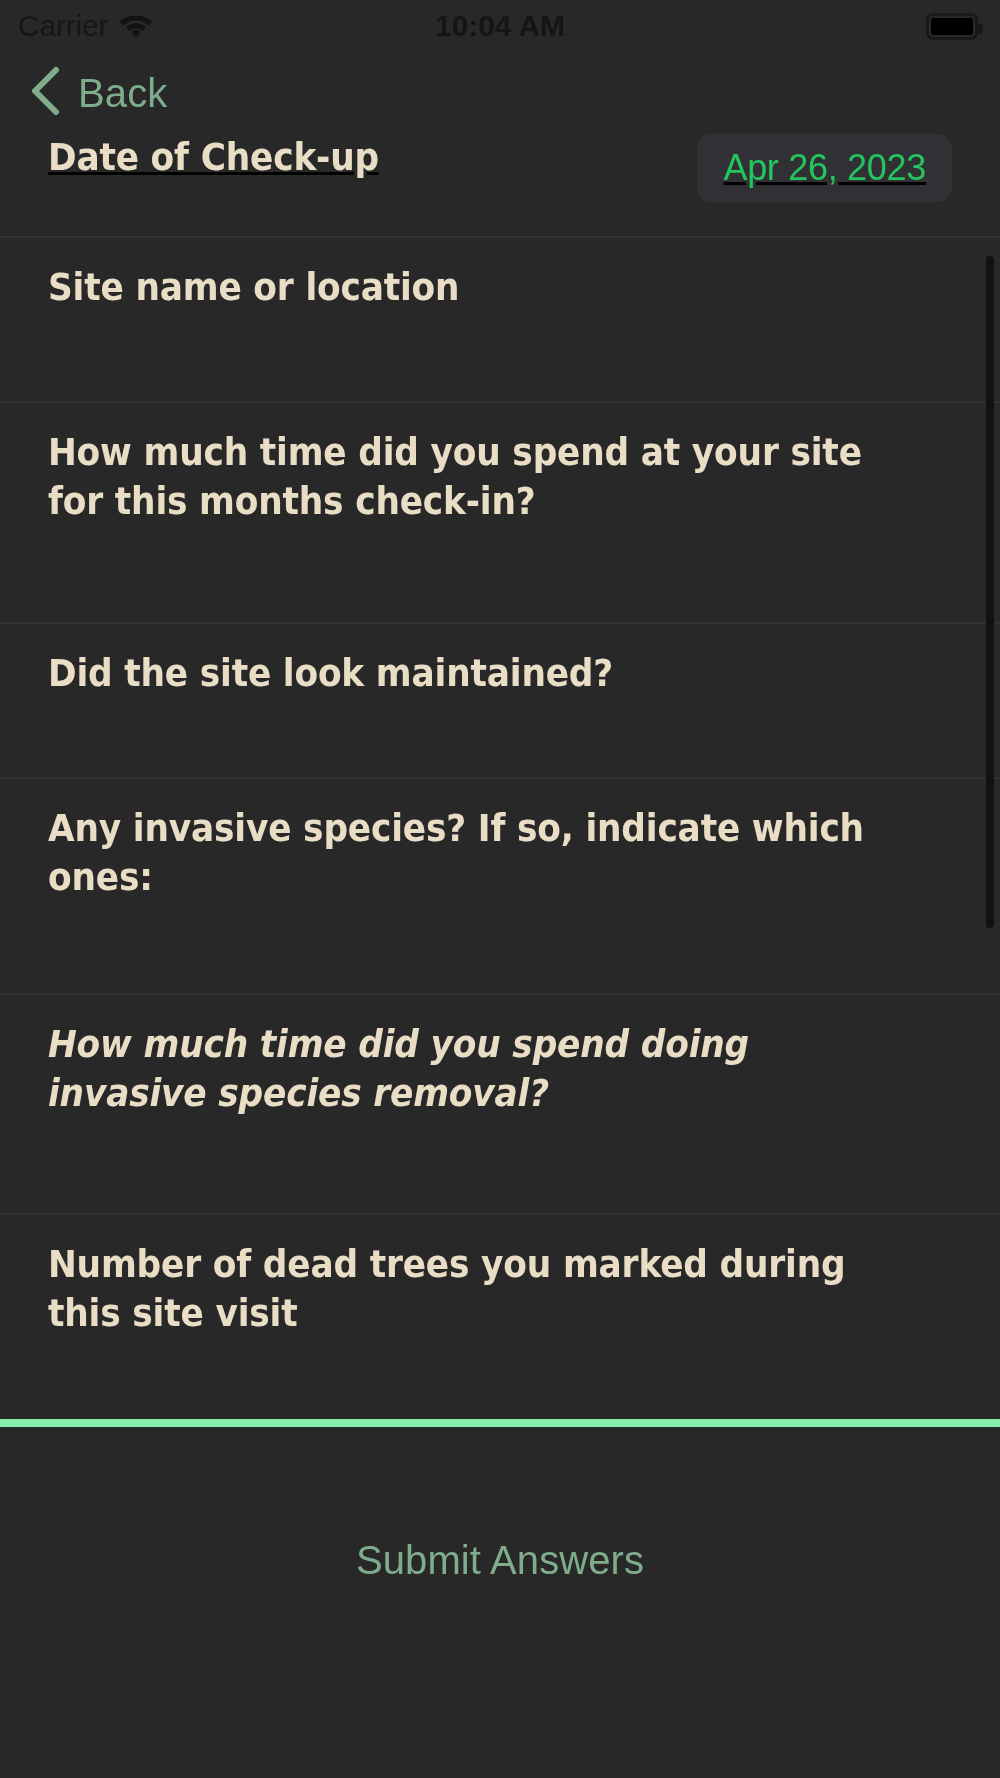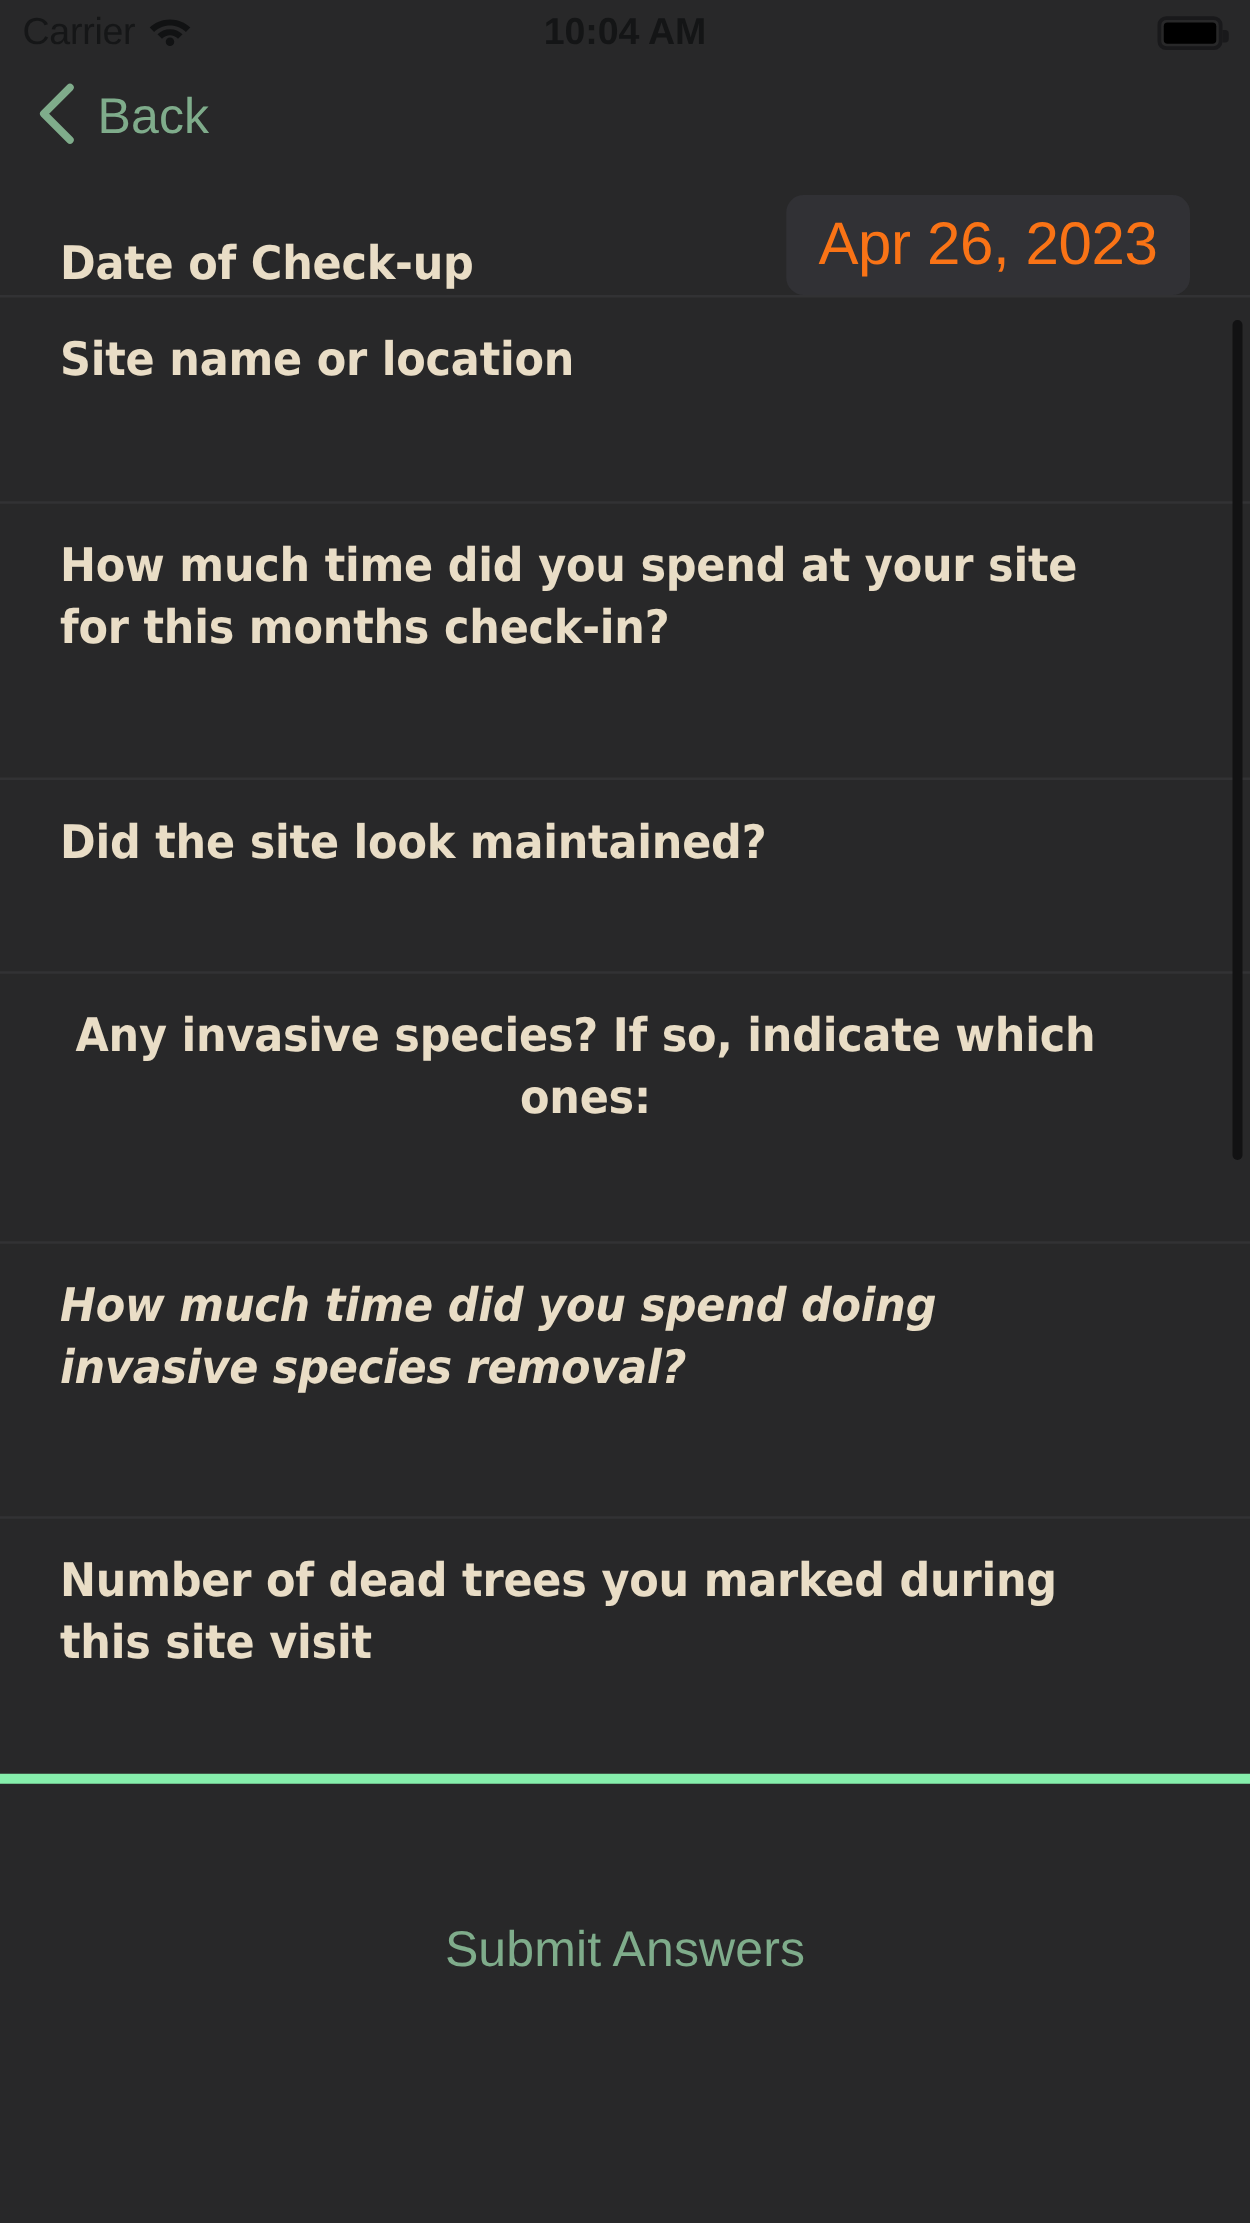--- a/index.html
+++ b/index.html
@@ -113,59 +113,60 @@
   .row {
     position:relative;
     padding:0 48px;
     border-bottom:2px solid #323234;
   }
   .row:first-child { border-top:none; }
 
   .row-date {
     height:104px;
     display:flex;
-    align-items:flex-end;
+    align-items:flex-start;
     justify-content:space-between;
+    text-decoration:underline;
   }
 
   .q-label {
     font-family:"DejaVu Sans", sans-serif;
     font-weight:bold;
     font-size:37px;
     line-height:1.32;
     color:#E9DDC6;
     letter-spacing:-0.2px;
     transform:scaleX(0.93);
     transform-origin:left center;
     white-space:pre-line;
   }
 
   .date-pill {
     background:#313135;
     border-radius:14px;
     padding:16px 26px;
-    font-size:48px;
-    color:#f97316;
+    font-size:36px;
+    color:#22c55e;
     letter-spacing:-0.3px;
     line-height:1;
     cursor:pointer;
   }
 
   .row-q {
     padding-top:26px;
   }
   .row-q .answer-slot {
     display:block;
   }
 
   
   .h1 { height:165px; }      
   .h2 { height:221px; }      
   .h3 { height:155px; }      
-  .h4 { height:216px;text-align:center; }      
+  .h4 { height:216px; }      
   .h5 { height:220px;font-style:italic; }      
   .h6 { height:212px; border-bottom:8px solid #86efac; } 
 
   
   .scroll-track {
     position:absolute;
     right:6px; top:240px;
     width:8px; height:700px;
   }
   .scroll-thumb {

